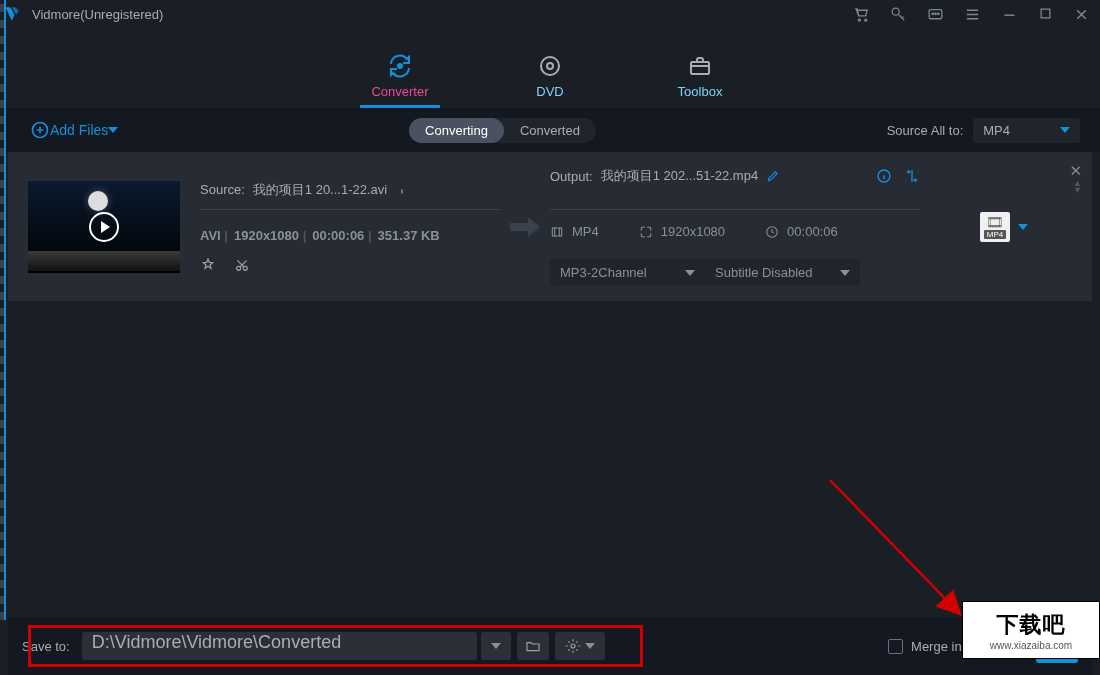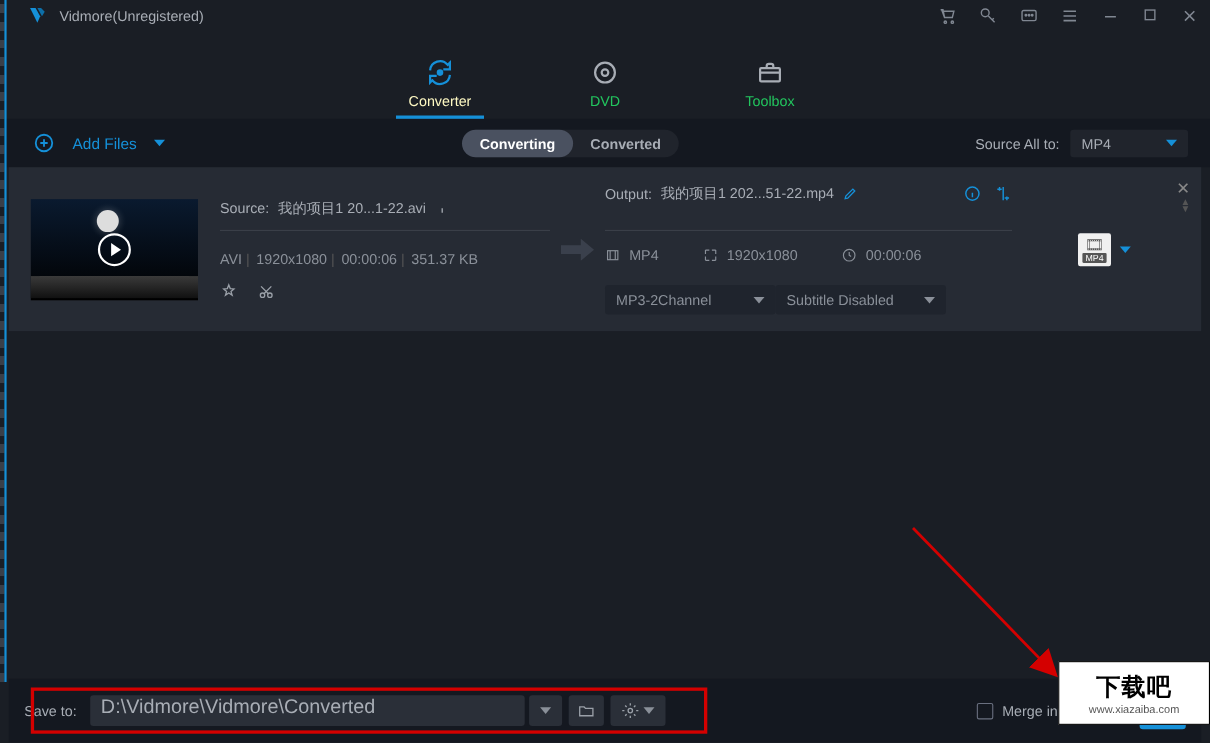--- a/index.html
+++ b/index.html
@@ -1,44 +1,44 @@
 <!DOCTYPE html>
 <html><head>
 <meta charset="utf-8">
 <style>
 * { margin:0; padding:0; box-sizing:border-box; font-family: -apple-system, Arial, sans-serif; }
 body { background:#1a1e25; color:#a8adb5; width:1100px; height:675px; overflow:hidden; position:relative; }
 .stripe { position:absolute; left:0; top:0; width:6px; height:620px; background: repeating-linear-gradient(0deg,#3a3f48 0,#3a3f48 8px,#1a1e25 8px,#1a1e25 16px); border-right:2px solid #1590d8; }
-.titlebar { height:28px; display:flex; align-items:center; padding:0 10px 0 24px; font-size:13px; }
+.titlebar { height:28px; display:flex; align-items:center; padding:0 10px 0 2px; font-size:13px; }
 .logo { width:20px; height:20px; margin-right:10px; }
 .spacer { flex:1; }
 .win-icons { display:flex; gap:20px; color:#808792; font-size:16px; }
 .win-icons > * { cursor:pointer; }
 .topnav { height:80px; display:flex; justify-content:center; align-items:flex-end; gap:70px; }
-.navitem { display:flex; flex-direction:column; align-items:center; gap:6px; padding-bottom:6px; border-bottom:3px solid transparent; color:#22c55e; cursor:pointer; min-width:80px; }
-.navitem.active { color:#fef9c3; border-bottom-color:#1590d8; }
+.navitem { display:flex; flex-direction:column; align-items:center; gap:6px; padding-bottom:6px; border-bottom:3px solid transparent; color:#7dd3fc; cursor:pointer; min-width:80px; }
+.navitem.active { color:#ec4899; border-bottom-color:#1590d8; }
 .navitem svg { width:24px; height:24px; }
 .navitem span { font-size:13px; }
 .toolbar { height:44px; display:flex; align-items:center; padding:0 20px 0 30px; background:#141820; }
-.addfiles { display:flex; align-items:center; gap:16px; color:#1590d8; cursor:pointer; font-size:14px; }
+.addfiles { display:flex; align-items:center; gap:0; color:#1590d8; cursor:pointer; font-size:14px; }
 .segment { display:flex; background:#20242c; border-radius:14px; }
-.seg { padding:5px 16px; border-radius:14px; font-size:13px; cursor:pointer;font-weight:bold; }
+.seg { padding:5px 16px; border-radius:14px; font-size:13px; cursor:pointer; }
 .seg.active { background:#4a5160; color:#fff; }
 .convertall { display:flex; align-items:center; gap:10px; font-size:13px; }
 .fmtsel { background:#20242c; border-radius:3px; padding:5px 10px; display:flex; align-items:center; gap:50px; cursor:pointer; }
 .item { background:#262b34; margin:0 8px 0 8px; padding:15px 10px 15px 20px; display:flex; align-items:center; position:relative; }
 .thumb { width:152px; height:92px; background:linear-gradient(#0a1a2f,#000); position:relative; display:flex; align-items:center; justify-content:center; margin-right:20px; }
 .moon { position:absolute; top:10px; left:60px; width:20px; height:20px; border-radius:50%; background:#ddd; box-shadow:0 0 6px 2px rgba(255,255,255,.15); }
 .roof { position:absolute; bottom:20px; left:8px; width:136px; height:2px; background:#444; }
 .deck { position:absolute; bottom:2px; left:0; width:100%; height:20px; background:linear-gradient(#3a3a3a,#111); }
 .play { width:30px; height:30px; border:2px solid #fff; border-radius:50%; display:flex; align-items:center; justify-content:center; position:relative; z-index:2; cursor:pointer; }
 .play::after { content:""; border-left:9px solid #fff; border-top:6px solid transparent; border-bottom:6px solid transparent; margin-left:3px; }
 .srccol { flex:0 0 300px; font-size:13px; }
 .srcrow { display:flex; align-items:center; gap:8px; padding-bottom:10px; border-bottom:1px solid #3a3f48; }
-.meta { display:flex; gap:6px; margin-top:18px; color:#8a9099; font-size:13px; }
+.meta { display:flex; gap:6px; margin-top:18px; color:#8a9099; font-size:13px;font-weight:bold; }
 .meta span::after { content:" | "; color:#555; }
 .meta span:last-child::after { content:""; }
 .tools { display:flex; gap:18px; margin-top:14px; }
 .tools svg { width:16px; height:16px; cursor:pointer; }
 .arrow { margin: 0 10px 0 10px; opacity:.4; }
 .outcol { flex:0 0 370px; font-size:13px; }
 .outrow { display:flex; align-items:center; gap:8px; padding-bottom:24px; border-bottom:1px solid #3a3f48; }
 .outicons { margin-left:auto; display:flex; gap:12px; color:#1590d8; }
 .grid3 { display:flex; gap:40px; margin-top:14px; font-size:13px; color:#8a9099; }
 .g { display:flex; align-items:center; gap:8px; }

